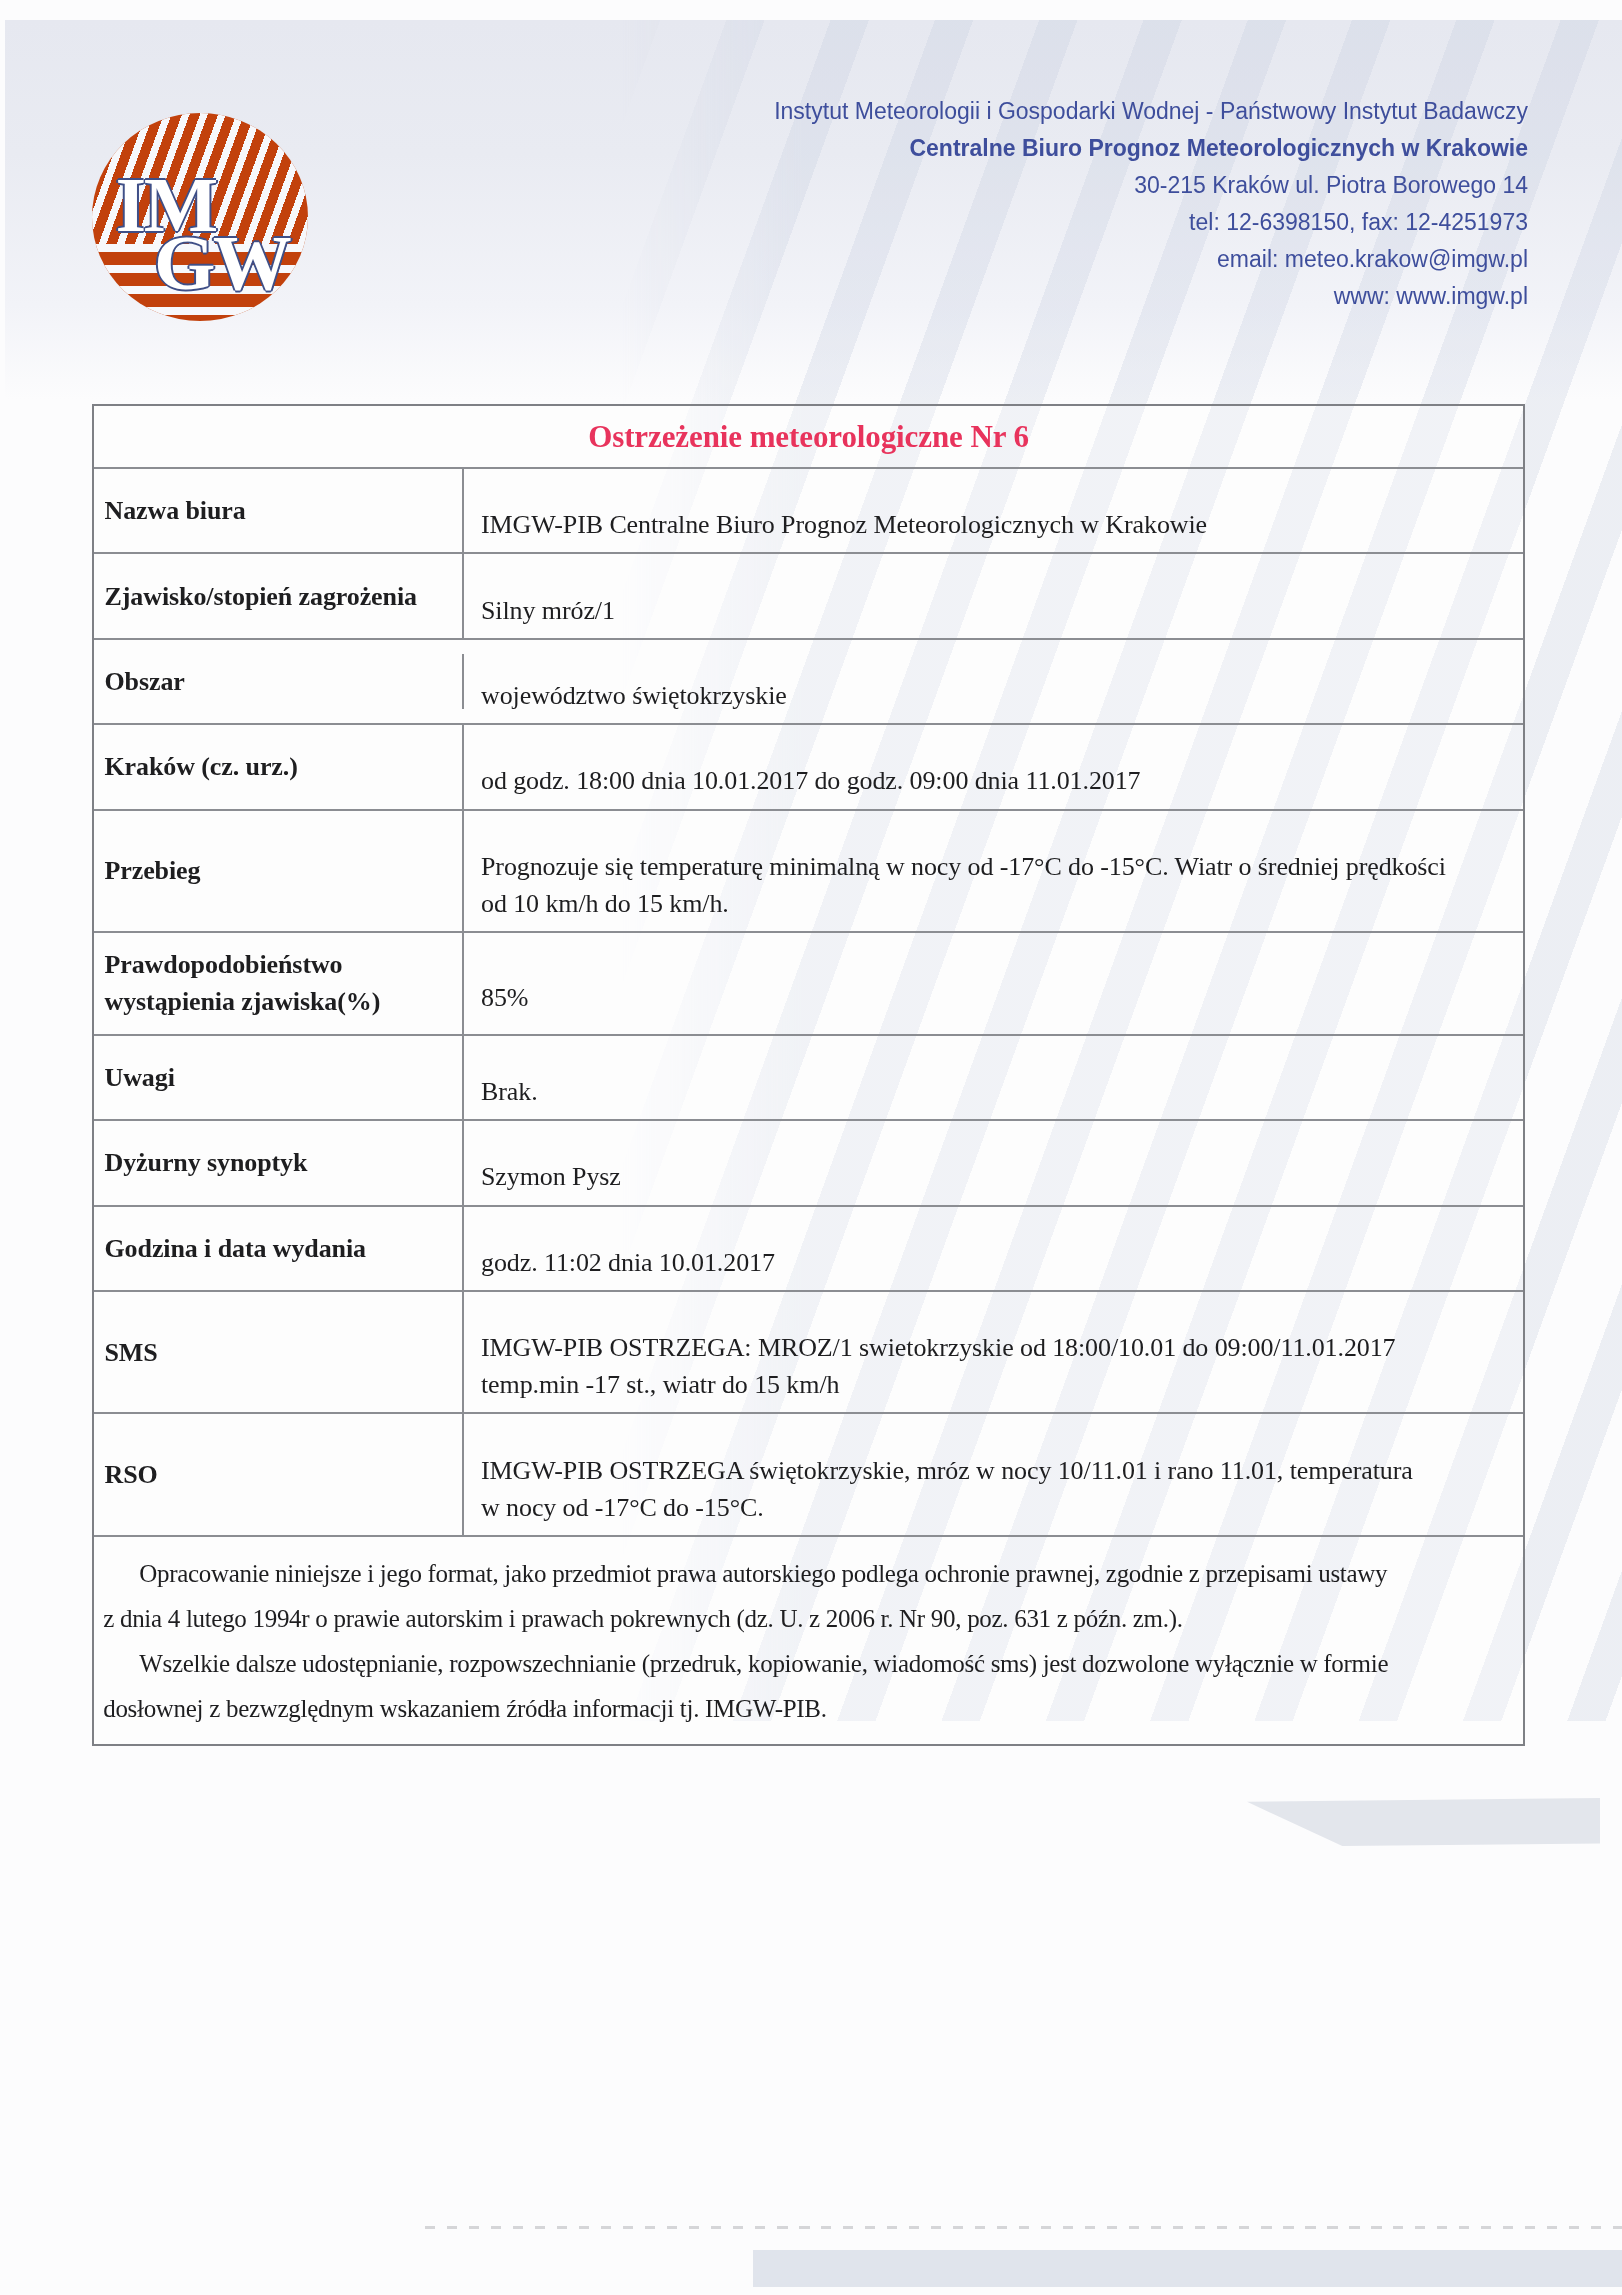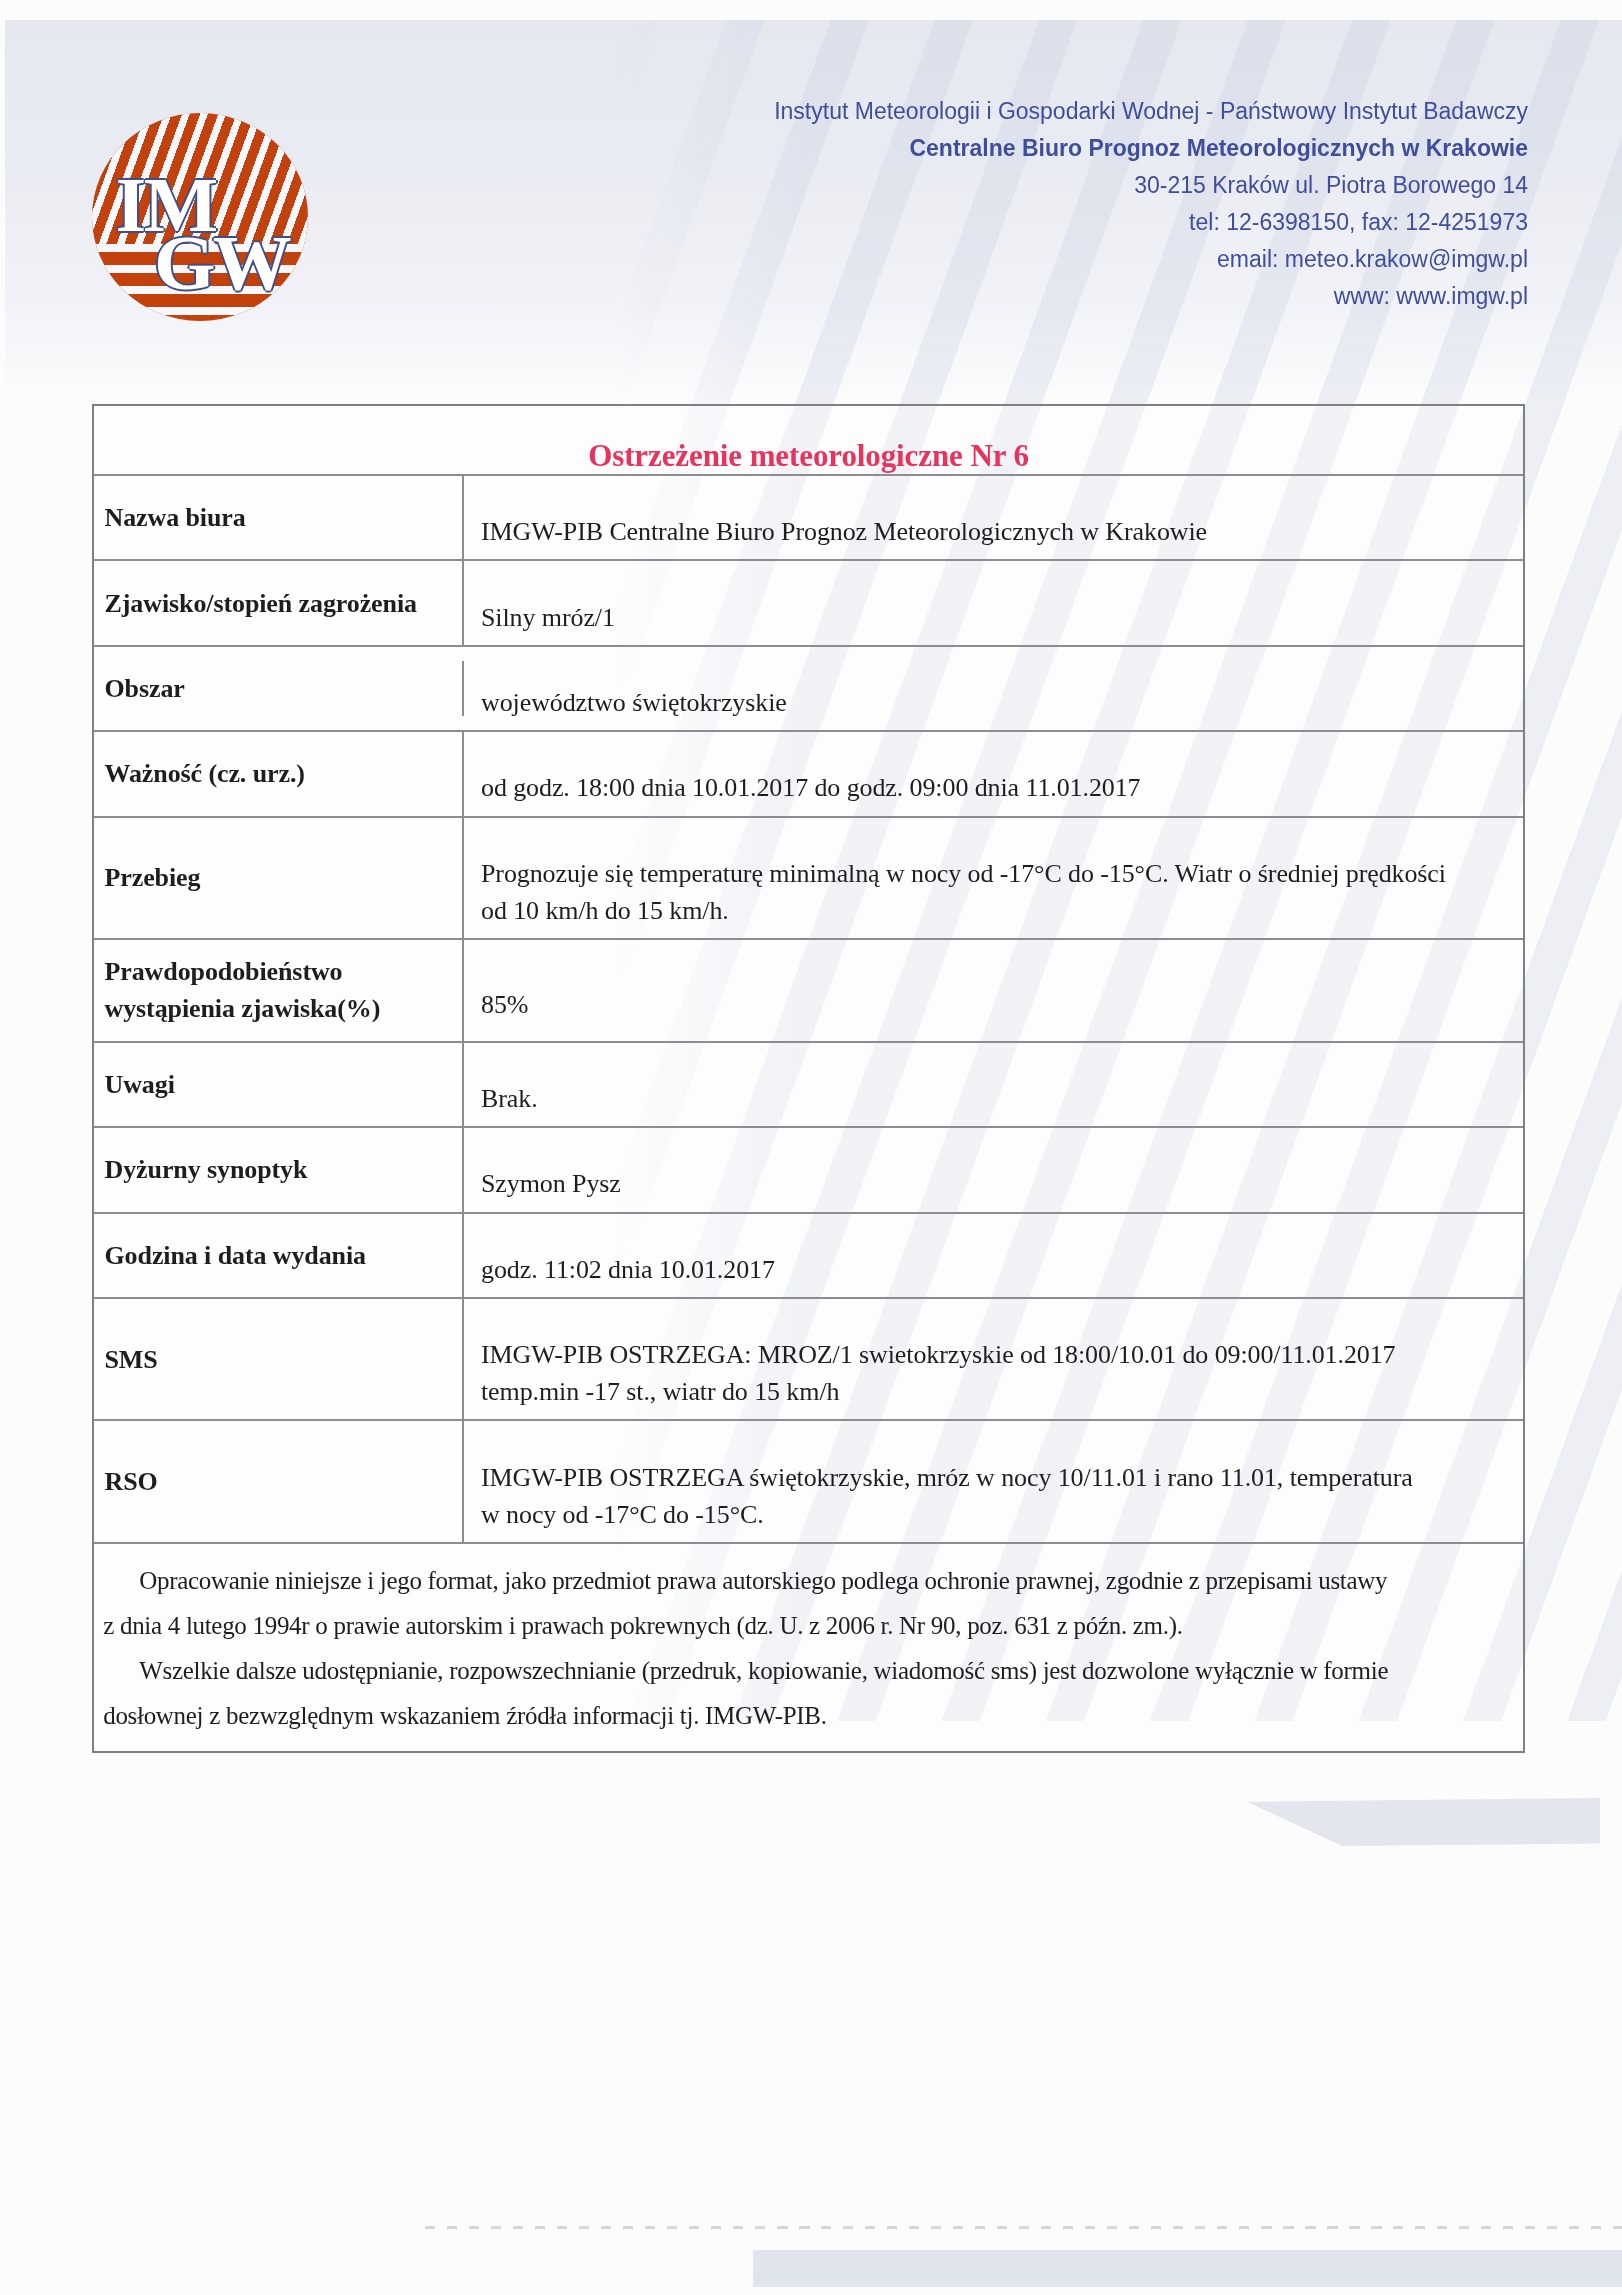--- a/index.html
+++ b/index.html
@@ -92,22 +92,22 @@
     position:absolute; left:92px; top:404px; width:1433px;
     border:2px solid #7e8085;
     box-sizing:border-box;
     background:rgba(255,255,255,0.25);
     z-index:2;
     font-size:26px;
     letter-spacing:-0.1px;
     line-height:37px;
   }
   .title-row{
-    height:68px;
-    display:flex; align-items:flex-end; justify-content:center;
+    height:61px;
+    display:flex; align-items:center; justify-content:center;
   }
   .title-row span{
     font-weight:bold;
     font-size:31px;
     color:#e8335c;
   }
   .trow{
     display:flex;
     border-top:2px solid #8b8d92;
     box-sizing:border-box;
@@ -187,21 +187,21 @@
     </div>
     <div class="trow r2">
       <div class="lbl">Zjawisko/stopień zagrożenia</div>
       <div class="val">Silny mróz/1</div>
     </div>
     <div class="trow r3">
       <div class="lbl">Obszar</div>
       <div class="val">województwo świętokrzyskie</div>
     </div>
     <div class="trow r4">
-      <div class="lbl">Ważność (cz. urz.)</div>
+      <div class="lbl">Kraków (cz. urz.)</div>
       <div class="val">od godz. 18:00 dnia 10.01.2017 do godz. 09:00 dnia 11.01.2017</div>
     </div>
     <div class="trow r5">
       <div class="lbl">Przebieg</div>
       <div class="val">Prognozuje się temperaturę minimalną w nocy od -17°C do -15°C. Wiatr o średniej prędkości
 od 10 km/h do 15 km/h.</div>
     </div>
     <div class="trow r6">
       <div class="lbl">Prawdopodobieństwo
 wystąpienia zjawiska(%)</div>

